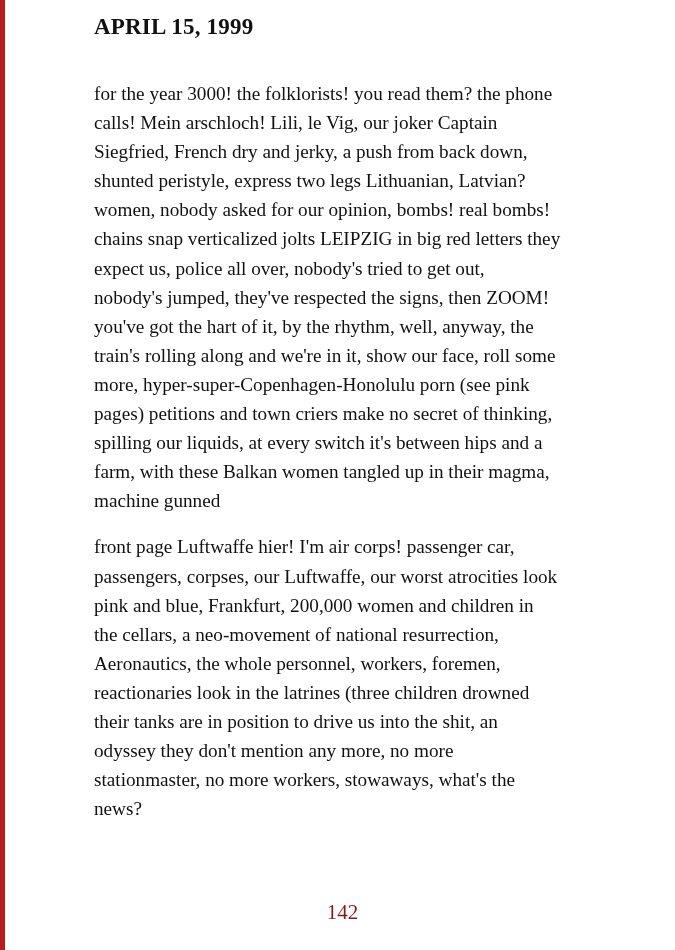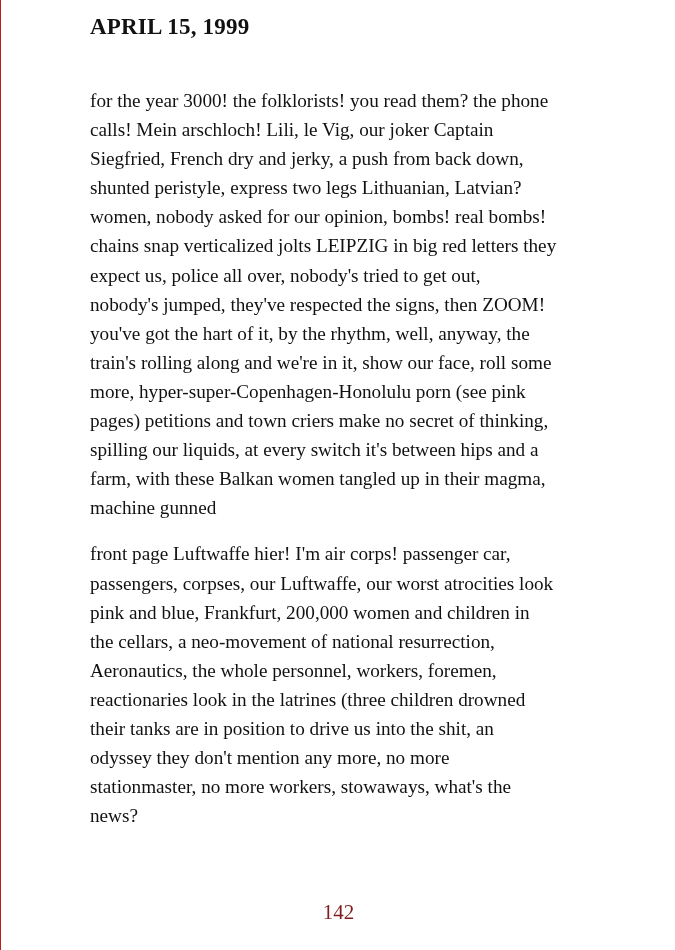--- a/index.html
+++ b/index.html
@@ -14,37 +14,37 @@
       overflow: hidden;
       font-family: "Liberation Serif", "DejaVu Serif", serif;
       color: #111111;
     }
     .page {
       position: absolute;
       left: 0;
       top: 0;
       width: 618px;
       height: 950px;
-      border-left: 1px solid #b91c1c;
+      border-left: 5px solid #b91c1c;
       box-sizing: border-box;
     }
     .heading {
       position: absolute;
       left: 89px;
       top: 14px;
       margin: 0;
       font-size: 23px;
       font-weight: bold;
       letter-spacing: 0.2px;
       color: #111111;
     }
     .body-text {
       position: absolute;
       left: 89px;
-      top: 86px;
+      top: 79px;
       width: 520px;
     }
     .para {
       margin: 0;
       font-size: 19.2px;
       line-height: 29.1px;
       white-space: pre-line;
       color: #111111;
     }
     .para + .para {

